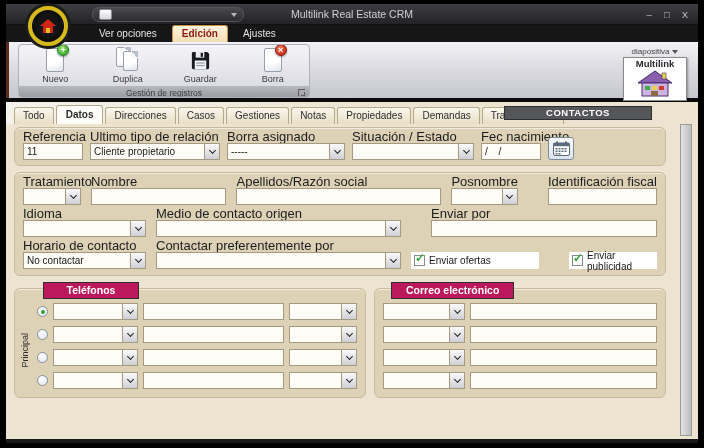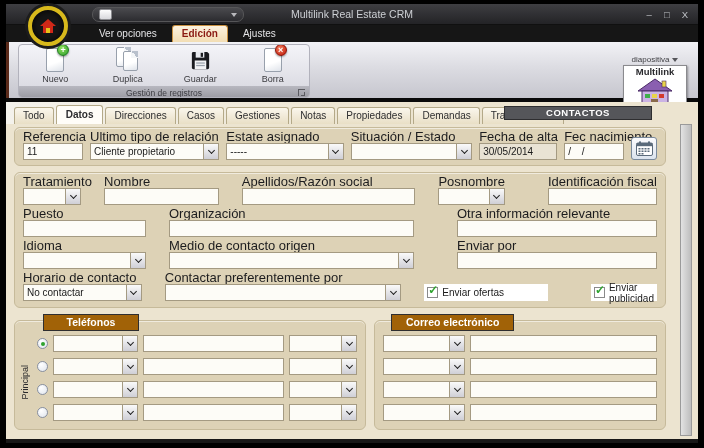--- a/index.html
+++ b/index.html
@@ -38,58 +38,58 @@
   .icon-page { width:18px; height:24px; background:linear-gradient(160deg,#ffffff 60%,#dfe3ea); border:1px solid #98a0ac; border-radius:2px; position:relative; }
   .icon-page.small { width:15px; height:20px; }
   .icon-page .fold { position:absolute; right:-1px; top:-1px; width:7px; height:7px; background:linear-gradient(225deg,#b8c0cc 50%,#f4f6f8 50%); }
   .dup { position:relative; width:24px; height:26px; }
   .dup .icon-page:first-child { position:absolute; left:0; top:0; }
   .dup .icon-page:last-child { position:absolute; left:7px; top:4px; }
   .badge { position:absolute; width:12px; height:12px; border-radius:50%; color:#fff; font-size:9px; line-height:11px; text-align:center; font-weight:bold; top:-5px; right:-6px; box-shadow:0 1px 2px rgba(0,0,0,.4); }
   .badge.green { background:radial-gradient(circle at 35% 30%,#8fe05a,#2f9e2f); border:1px solid #1d7a1d; }
   .badge.red { background:radial-gradient(circle at 35% 30%,#f07a5a,#c01808); border:1px solid #8a1005; }
 
-  .ribbon-right { position:absolute; right:6px; top:12px; width:74px; height:56px;text-align:center; }
+  .ribbon-right { position:absolute; right:6px; top:4px; width:74px; height:56px;text-align:center; }
   .slide-dd { display:flex; align-items:center; justify-content:center; gap:3px; font-size:8px; color:#3c3c40; height:11px; }
   .ml-logo { margin:0 auto; width:64px; height:44px; background:#fff; border:1px solid #8a8a8e; box-shadow:1px 1px 2px rgba(0,0,0,.35); display:flex; flex-direction:column; align-items:center; }
   .ml-logo .ml-txt { font-size:9.5px; font-weight:bold; color:#2a2a2e; line-height:11px; }
 
   
   .tabstrip { position:relative; height:22px; background:linear-gradient(to right,#f4f2ec 0%,#ece4d0 55%); display:flex; align-items:flex-end; padding-left:8px; }
   .tab { font-size:10px; color:#2e2e30; background:linear-gradient(#faf6ec,#e9dfc6); border:1px solid #b4a988; border-bottom:none; border-radius:3px 3px 0 0; padding:2px 8px 3px; margin-right:2px; }
   .tab.active { background:#fffdf8; font-weight:bold; padding:3px 9px 4px; position:relative; z-index:2; }
   .cbadge { position:absolute; right:46px; top:4px; width:148px; height:14px; background:#55565a; border:1px solid #2e2e30; color:#fff; font-size:9.5px; font-weight:bold; text-align:center; line-height:12px; letter-spacing:.5px; }
 
   
   .content { position:relative; height:315px; background:#ece4d0; padding:3px 0 0 8px; }
   .edge-strip { position:absolute; right:6px; top:0; width:12px; height:312px; background:linear-gradient(to right,#e2e2e2,#bdbdbd); border:1px solid #9a9a9a; }
 
   .panel { background:#ddd2b6; border:1px solid #c6ba9a; border-radius:6px; box-shadow:inset 0 1px 0 rgba(255,255,255,.55); }
   .p1 { width:652px; padding:3px 8px 5px; display:flex; gap:7px; align-items:flex-end; }
   .p2 { width:652px; margin-top:6px; padding:3px 8px 6px; display:flex; flex-direction:column; gap:3px; }
-  .row { display:flex; gap:23px; align-items:center; }
+  .row { display:flex; gap:10px; align-items:center; }
 
   .fg { display:flex; flex-direction:column; gap:1px; }
   .lbl { font-size:13px; color:#1c1c1e; white-space:nowrap; height:11px; line-height:11px; }
   .txt { height:17px; background:#fdfcf7; border:1px solid #a49a82; font-size:10px; color:#1a1a1a; padding:0 3px; display:flex; align-items:center; }
   .txt.ro { background:#e9e3d4; }
   .sel { position:relative; padding-right:17px; }
   .sbtn { position:absolute; right:0; top:0; bottom:0; width:15px; background:linear-gradient(#fafafa,#cfcfd6); border-left:1px solid #a49a82; display:flex; align-items:center; justify-content:center; }
   .chev { width:5px; height:5px; border-right:1.5px solid #222; border-bottom:1.5px solid #222; transform:rotate(45deg); margin-top:-3px; }
 
   .chkstrip { height:17px; background:#fff; display:flex; align-items:center; gap:4px; padding:0 3px; }
   .cb { width:11px; height:11px; background:#fff; border:1px solid #8a8a8a; position:relative; flex:none; }
   .cb .tick { position:absolute; left:0px; top:-4px; color:#2fa32f; font-size:12px; font-weight:bold; line-height:12px; }
   .chkstrip .clb { font-size:10px; color:#1a1a1a; }
 
   .panels-row { display:flex; gap:8px; margin-top:12px; }
   .pbox { position:relative; background:#ddd2b6; border:1px solid #c6ba9a; border-radius:6px; box-shadow:inset 0 1px 0 rgba(255,255,255,.55); padding:14px 8px 8px; }
   .p3 { width:352px; padding-left:22px; }
   .p4 { width:292px; }
-  .phead { position:absolute; top:-7px; left:28px; min-width:96px; padding:1px 14px 2px; background:#a16207; border:1px solid #2e2e30; color:#fff; font-size:10.5px; font-weight:bold; text-align:center; }
+  .phead { position:absolute; top:-7px; left:28px; min-width:96px; padding:1px 14px 2px; background:#be185d; border:1px solid #2e2e30; color:#fff; font-size:10.5px; font-weight:bold; text-align:center; }
   .side-lbl { position:absolute; left:5px; top:44px; writing-mode:vertical-rl; transform:rotate(180deg); font-size:9px; color:#2a2a2c; }
   .crow { display:flex; gap:5px; align-items:center; margin-bottom:6px; }
   .crow:last-child { margin-bottom:0; }
   .radio { width:11px; height:11px; border-radius:50%; border:1px solid #8890a0; background:radial-gradient(circle at 35% 30%,#ffffff,#dfe4ec); position:relative; flex:none; }
   .radio.on::after { content:''; position:absolute; left:2.5px; top:2.5px; width:4px; height:4px; border-radius:50%; background:#2fa32f; }
   .grow { flex:1;padding-left:20px; }
 </style>
 </head>
 <body>
 
@@ -218,40 +218,36 @@
       <div class="fg" style="width:130px">
         <span class="lbl">Ultimo tipo de relación</span>
         <div class="txt sel">
             <span>Cliente propietario</span>
             <span class="sbtn">
               <span class="chev"></span>
             </span>
           </div>
       </div>
       <div class="fg" style="width:118px">
-        <span class="lbl">Estate asignado</span>
+        <span class="lbl">Borra asignado</span>
         <div class="txt sel">
             <span>-----</span>
             <span class="sbtn">
               <span class="chev"></span>
             </span>
           </div>
       </div>
       <div class="fg" style="width:122px">
         <span class="lbl">Situación / Estado</span>
         <div class="txt sel">
             <span></span>
             <span class="sbtn">
               <span class="chev"></span>
             </span>
           </div>
-      </div>
-      <div class="fg" style="width:78px">
-        <span class="lbl">Fecha de alta</span>
-        <div class="txt ro">30/05/2014</div>
       </div>
       <div class="fg" style="width:60px">
         <span class="lbl">Fec nacimiento</span>
         <div class="txt" style="letter-spacing:4px">/ /</div>
       </div>
       <div style="width:26px;height:23px;background:linear-gradient(#fbfbfd,#dce4ee);border:1px solid #7a8a9c;border-radius:3px;display:flex;align-items:center;justify-content:center;">
         <svg width="17" height="15" viewBox="0 0 17 15">
           <rect x="0.5" y="2" width="16" height="12.5" rx="1.5" fill="#fff" stroke="#5b6b7b"></rect>
           <path d="M0.5 2 h16 v3.2 h-16 z" fill="#5b6b7b"></path>
           <rect x="3" y="0.2" width="2" height="3" rx="0.8" fill="#5b6b7b"></rect>
@@ -300,34 +296,20 @@
               </span>
             </div>
         </div>
         <div class="fg grow">
           <span class="lbl">Identificación fiscal</span>
           <div class="txt"></div>
         </div>
       </div>
       <div class="row">
         <div class="fg" style="width:123px">
-          <span class="lbl">Puesto</span>
-          <div class="txt"></div>
-        </div>
-        <div class="fg" style="width:245px">
-          <span class="lbl">Organización</span>
-          <div class="txt"></div>
-        </div>
-        <div class="fg grow">
-          <span class="lbl">Otra información relevante</span>
-          <div class="txt"></div>
-        </div>
-      </div>
-      <div class="row">
-        <div class="fg" style="width:123px">
           <span class="lbl">Idioma</span>
           <div class="txt sel">
               <span></span>
               <span class="sbtn">
                 <span class="chev"></span>
               </span>
             </div>
         </div>
         <div class="fg" style="width:245px">
           <span class="lbl">Medio de contacto origen</span>

